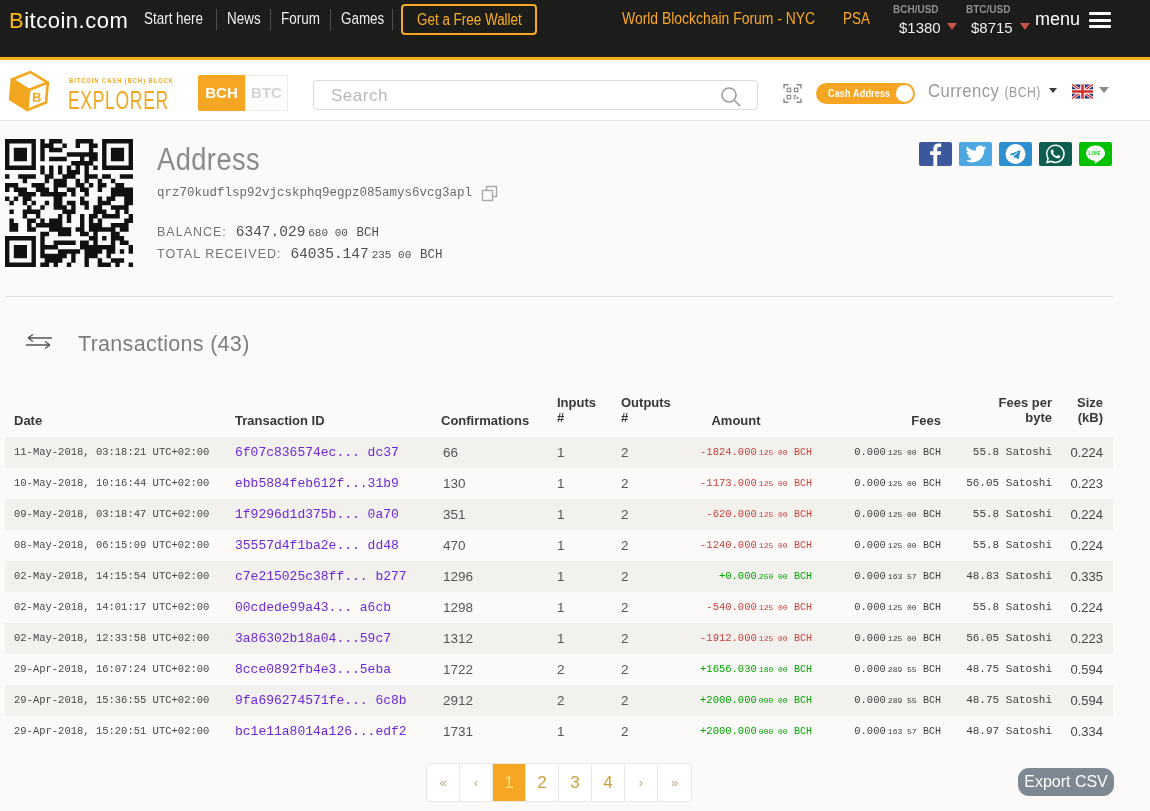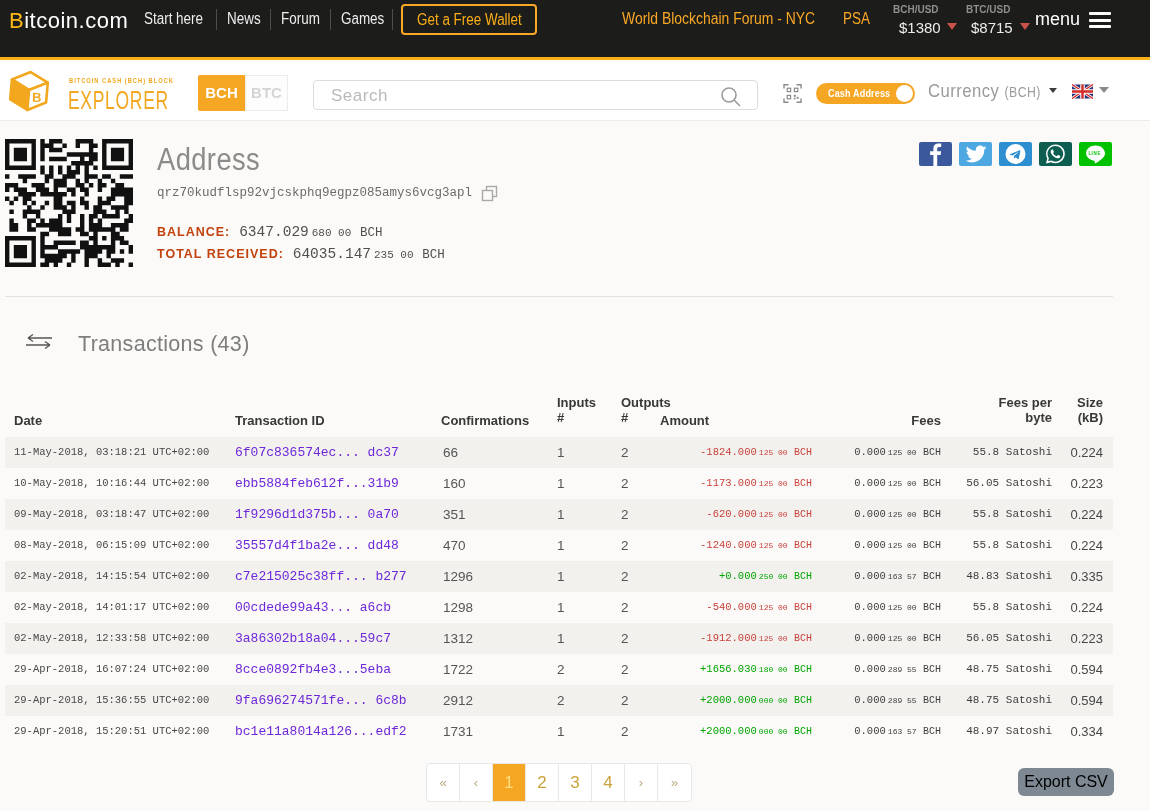--- a/index.html
+++ b/index.html
@@ -30,21 +30,21 @@
 #cashpill .txt { position:absolute; left:12px; top:4px; color:#fff; font-size:11px; font-weight:bold; letter-spacing:0.2px; transform:scaleX(0.82); transform-origin:0 0; white-space:nowrap; }
 #cashpill .knob { position:absolute; right:2px; top:2px; width:17px; height:17px; background:#fff; border-radius:50%; }
 .cur { position:absolute; color:#9b9b9b; }
 .caret { position:absolute; width:0; height:0; border-left:6px solid transparent; border-right:6px solid transparent; border-top:7px solid #3b3b3b; }
 
 #content { width:1150px; height:703px; }
 .mono { font-family:"Liberation Mono",monospace; }
 #addrtitle { position:absolute; left:157px; top:142px; font-size:31px; color:#8b8b8b; letter-spacing:0.5px; transform:scaleX(0.88); transform-origin:0 0; }
 #addrstr { position:absolute; left:157px; top:186px; font-size:12.5px; color:#6b6b6b; }
 .balrow { position:absolute; left:157px; }
-.ballbl { color:#c2410c; font-size:12.5px; font-weight:bold; letter-spacing:1px; }
+.ballbl { color:#737373; font-size:12.5px; font-weight:normal; letter-spacing:1px; }
 .socbtn { position:absolute; top:142px; width:33px; height:24px; border-radius:2px; }
 #hr1 { position:absolute; left:5px; top:296px; width:1108px; height:1px; background:#e4e2df; }
 #txhead { position:absolute; left:78px; top:332px; font-size:21.5px; color:#7d7d7d; letter-spacing:0.3px; }
 
 .th { position:absolute; font-size:13px; font-weight:bold; color:#383838; }
 .row { position:absolute; left:5px; width:1108px; height:31px; }
 .row.odd { background:#f2f1ee; }
 .cell { position:absolute; top:0; height:31px; line-height:31px; white-space:nowrap; }
 .date { left:9px; font-family:"Liberation Mono",monospace; font-size:10.5px; color:#474747; }
 .txid { left:230px; font-size:13px; color:#6d28d9;font-family:Liberation Mono, monospace; }
@@ -57,21 +57,21 @@
 .fees { right:172px; font-family:"Liberation Mono",monospace; font-size:10.5px; color:#3d3d3d; text-align:right; }
 .fpb { right:61px; font-family:"Liberation Mono",monospace; font-size:11px; color:#3d3d3d; text-align:right; }
 .size { right:10px; font-size:13px; color:#474747; text-align:right; }
 .sm { font-size:8px; }
 .smb { font-size:10px; }
 
 #pager { position:absolute; left:426px; top:763px; width:266px; height:39px; border:1px solid #e8e8e8; border-radius:4px; background:#fff; }
 .pg { position:absolute; top:0; width:33px; height:37px; border-right:1px solid #e8e8e8; text-align:center; line-height:37px; font-size:17px; color:#c9a23a; }
 .pg.arr { font-size:13px; color:#b9a97f; }
 .pg.act { background:#f5a623; color:#ffdf82; }
-#exportcsv { position:absolute; left:1018px; top:768px; width:96px; height:28px; background:#7d8893; border-radius:6px; color:#000000; font-size:16px; text-align:center; line-height:28px; }
+#exportcsv { position:absolute; left:1018px; top:768px; width:96px; height:28px; background:#7d8893; border-radius:11px; color:#ffffff; font-size:16px; text-align:center; line-height:28px; }
 </style>
 </head>
 <body>
 <div id="topbar">
   <div class="logo"><b>B</b>itcoin.com</div>
   <div class="navlink" style="left:144px;">Start here</div>
   <div class="navsep" style="left:216px;"></div>
   <div class="navlink" style="left:227px;">News</div>
   <div class="navsep" style="left:270px;"></div>
   <div class="navlink" style="left:281px;">Forum</div>
@@ -198,39 +198,39 @@
         <path d="M28 4 H4 M4 4 L9 0.5 M4 4 L9 7.5"></path>
         <path d="M2 11 H26 M26 11 L21 7.5 M26 11 L21 14.5"></path>
       </g>
     </svg>
   <div id="txhead">Transactions (43)</div>
 <div class="th" style="left:14px; top:413px;">Date</div>
 <div class="th" style="left:235px; top:413px;">Transaction ID</div>
 <div class="th" style="left:441px; top:413px;">Confirmations</div>
 <div class="th" style="left:557px; top:395px;">Inputs<br>#</div>
 <div class="th" style="left:621px; top:395px;">Outputs<br>#</div>
-<div class="th" style="left:660px; top:413px; width:152px; text-align:left;">Amount</div>
+<div class="th" style="left:660px; top:413px; width:152px; text-align:center;">Amount</div>
 <div class="th" style="left:841px; top:413px; width:100px; text-align:right;">Fees</div>
 <div class="th" style="left:972px; top:395px; width:80px; text-align:right;">Fees per<br>byte</div>
 <div class="th" style="left:1053px; top:395px; width:50px; text-align:right;">Size<br>(kB)</div>
 <div class="row odd" style="top:437px;">
   <div class="cell date">11-May-2018, 03:18:21 UTC+02:00</div>
   <div class="cell txid">6f07c836574ec... dc37</div>
   <div class="cell conf">66</div>
   <div class="cell inp">1</div>
   <div class="cell outp">2</div>
   <div class="cell amt neg">-1824.000 <span class="sm">125 00</span> <span class="smb">BCH</span></div>
   <div class="cell fees">0.000 <span class="sm">125 00</span> <span class="smb">BCH</span></div>
   <div class="cell fpb">55.8 Satoshi</div>
   <div class="cell size">0.224</div>
 </div>
 <div class="row" style="top:468px;">
   <div class="cell date">10-May-2018, 10:16:44 UTC+02:00</div>
   <div class="cell txid">ebb5884feb612f...31b9</div>
-  <div class="cell conf">160</div>
+  <div class="cell conf">130</div>
   <div class="cell inp">1</div>
   <div class="cell outp">2</div>
   <div class="cell amt neg">-1173.000 <span class="sm">125 00</span> <span class="smb">BCH</span></div>
   <div class="cell fees">0.000 <span class="sm">125 00</span> <span class="smb">BCH</span></div>
   <div class="cell fpb">56.05 Satoshi</div>
   <div class="cell size">0.223</div>
 </div>
 <div class="row odd" style="top:499px;">
   <div class="cell date">09-May-2018, 03:18:47 UTC+02:00</div>
   <div class="cell txid">1f9296d1d375b... 0a70</div>

